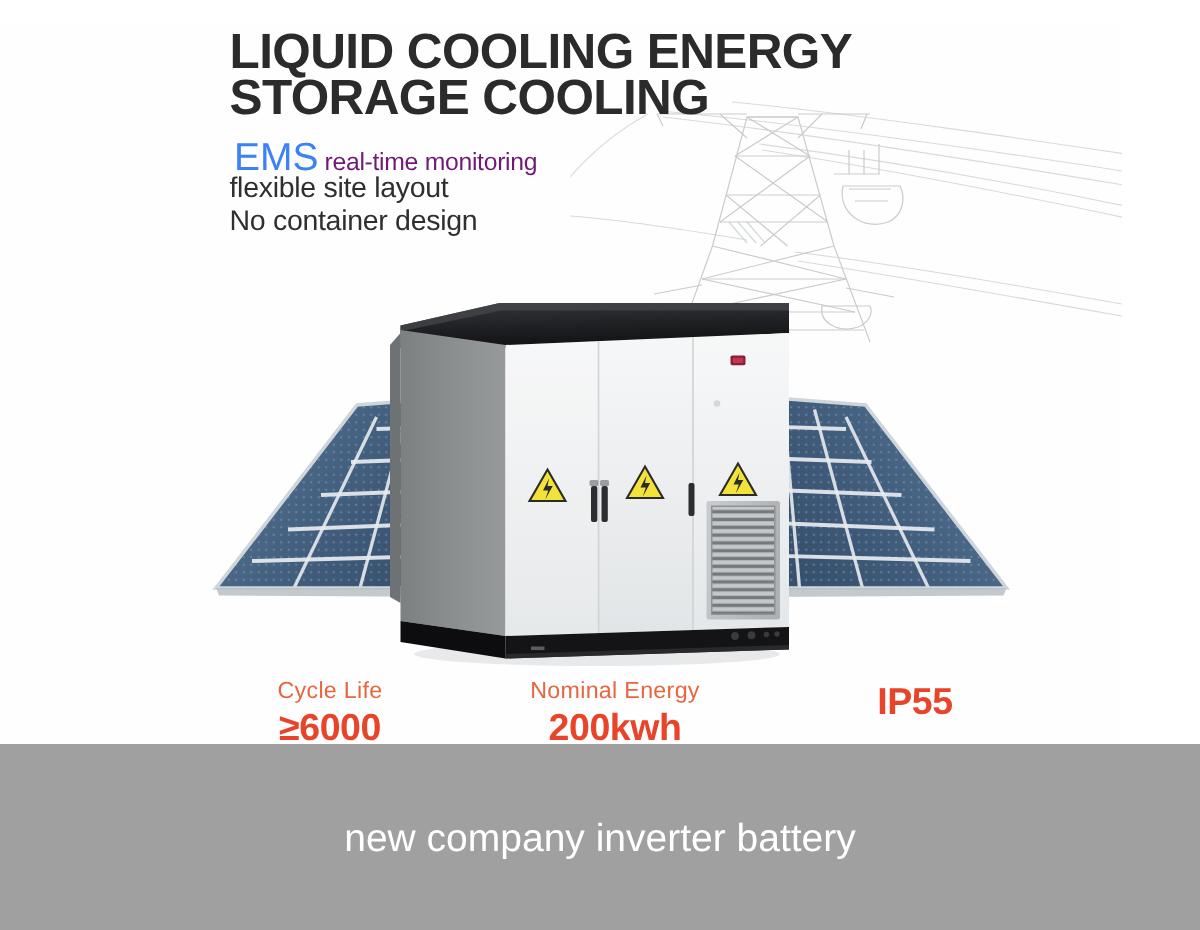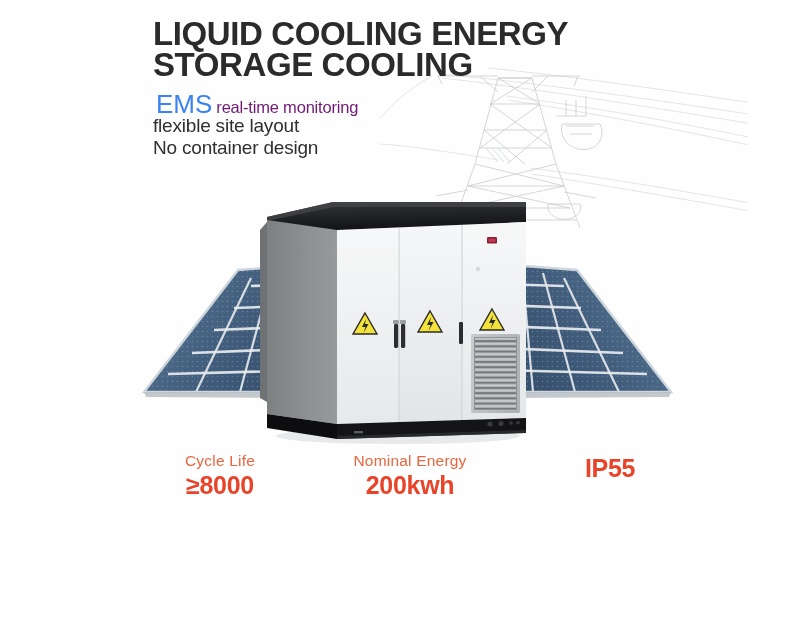--- a/index.html
+++ b/index.html
@@ -399,27 +399,30 @@
     </div>
 
     <div class="sub-lines">
       <span>flexible site layout</span>
       <span>No container design</span>
     </div>
 
     <div id="specs">
       <div class="spec" id="spec-0">
         <span class="spec-label">Cycle Life</span>
-        <span class="spec-value">≥8000</span>
+        <span class="spec-value">≥6000</span>
       </div>
       <div class="spec" id="spec-1">
         <span class="spec-label">Nominal Energy</span>
         <span class="spec-value">200kwh</span>
       </div>
       <div class="spec" id="spec-2">
         <span class="spec-value">IP55</span>
       </div>
     </div>
 
   </div>
 
+  <div id="caption-bar">
+    <div id="caption-text">new company inverter battery</div>
+  </div>
 
 </div>
 
 </body></html>

